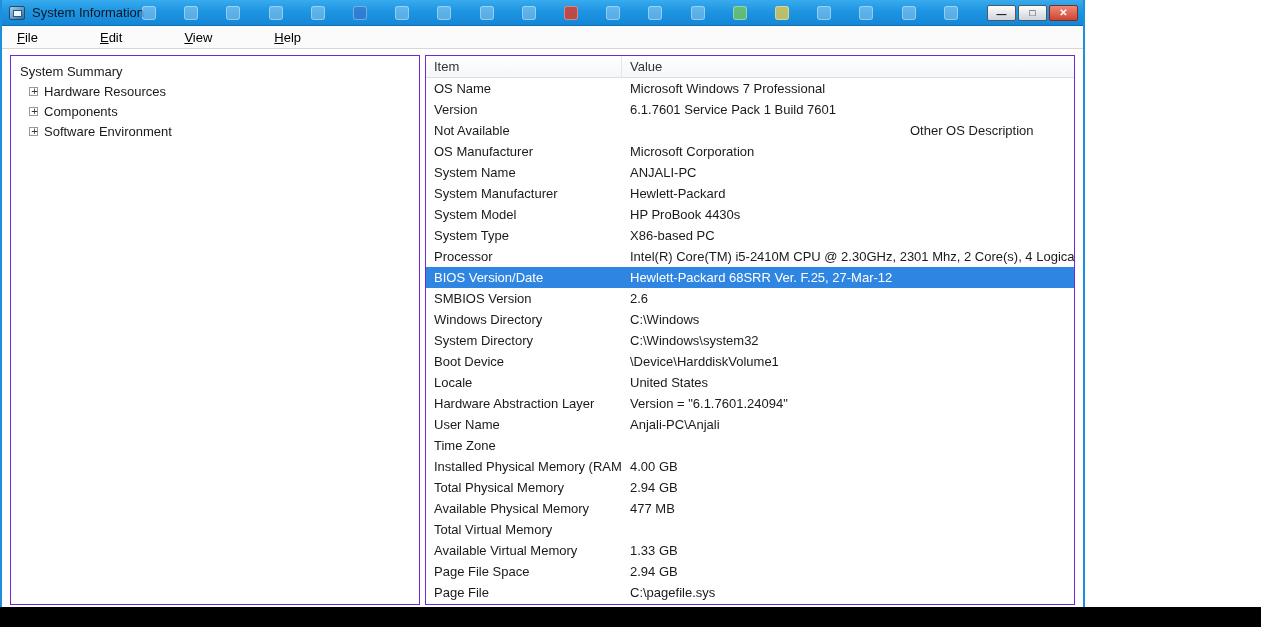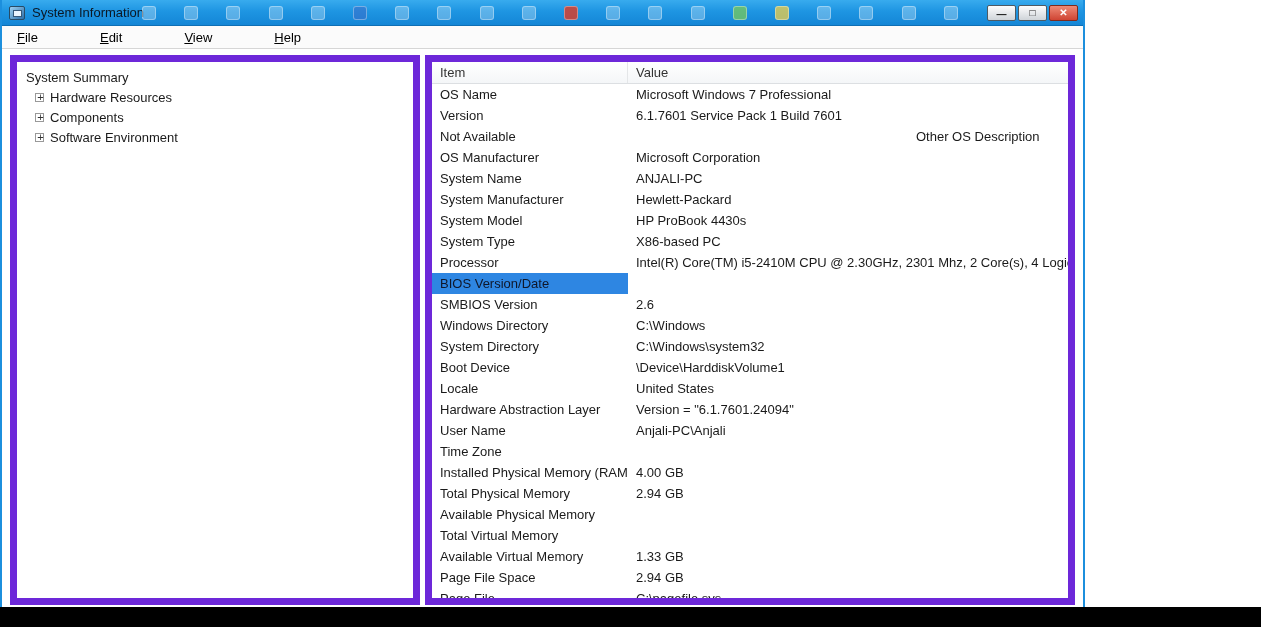--- a/index.html
+++ b/index.html
@@ -30,21 +30,21 @@
   .win-btn.close { background:linear-gradient(#ee8a76,#cf4433); color:#fff; font-weight:bold; border-color:#7e2a1d; }
 
   
   .menubar { height:23px; flex:0 0 23px; background:#fbfbfb; border-bottom:1px solid #d6d6d6;
              display:flex; align-items:center; padding-left:6px;gap:44px; }
   .menu-item { display:inline-block; padding:3px 9px; color:#000; }
   .menu-item::first-letter { text-decoration:underline; }
 
   
   .content { flex:1; display:flex; gap:5px; padding:6px 8px 2px 8px; background:#fff; overflow:hidden; }
-  .pane { border:7px solid #6d28d9; background:#fff; overflow:hidden; }
+  .pane { border:1px solid #6d28d9; background:#fff; overflow:hidden; }
   .tree-pane { width:410px; flex:0 0 410px; padding:5px 4px; }
   .list-pane { flex:1; display:flex; flex-direction:column; }
 
   
   .tree-item { display:flex; align-items:center; height:20px; padding-left:5px; cursor:default; }
   .tree-item.child { padding-left:14px; }
   .expander { width:9px; height:9px; border:1px solid #999; background:#fff; position:relative;
               margin-right:6px; flex:0 0 9px; }
   .expander::before { content:"+"; position:absolute; left:0; top:-3px; width:9px; text-align:center;
                       font-size:11px; line-height:13px; color:#333; }
@@ -59,21 +59,21 @@
   .hdr-value { width:476px; flex:0 0 476px; }
   .hdr-fill { flex:1; border-right:none; }
 
   
   .rows { flex:1; overflow:hidden; }
   .lv-row { display:flex; height:21px; align-items:stretch; }
   .cell { display:flex; align-items:center; padding-left:8px; white-space:nowrap; overflow:hidden;
           text-overflow:ellipsis; }
   .cell.item { width:196px; flex:0 0 196px; }
   .cell.value { width:476px; flex:0 0 476px; }
-  .lv-row.selected .cell { background:#2e86e2; color:#0f172a; }
+  .lv-row.selected .cell { background:#2e86e2; color:#ffffff; }
 
   
   .taskbar { height:20px; width:1261px; background:#000; }
 </style>
 </head>
 <body>
 
 <div class="window">
 
   <div class="titlebar">
@@ -175,20 +175,21 @@
           <div class="lv-row">
             <div class="cell item">System Type</div>
             <div class="cell value">X86-based PC</div>
           </div>
           <div class="lv-row">
             <div class="cell item">Processor</div>
             <div class="cell value">Intel(R) Core(TM) i5-2410M CPU @ 2.30GHz, 2301 Mhz, 2 Core(s), 4 Logical Pr...</div>
           </div>
           <div class="lv-row selected">
             <div class="cell item">BIOS Version/Date</div>
+            <div class="cell value">Hewlett-Packard 68SRR Ver. F.25, 27-Mar-12</div>
           </div>
           <div class="lv-row">
             <div class="cell item">SMBIOS Version</div>
             <div class="cell value">2.6</div>
           </div>
           <div class="lv-row">
             <div class="cell item">Windows Directory</div>
             <div class="cell value">C:\Windows</div>
           </div>
           <div class="lv-row">
@@ -217,20 +218,21 @@
           <div class="lv-row">
             <div class="cell item">Installed Physical Memory (RAM)</div>
             <div class="cell value">4.00 GB</div>
           </div>
           <div class="lv-row">
             <div class="cell item">Total Physical Memory</div>
             <div class="cell value">2.94 GB</div>
           </div>
           <div class="lv-row">
             <div class="cell item">Available Physical Memory</div>
+            <div class="cell value">477 MB</div>
           </div>
           <div class="lv-row">
             <div class="cell item">Total Virtual Memory</div>
           </div>
           <div class="lv-row">
             <div class="cell item">Available Virtual Memory</div>
             <div class="cell value">1.33 GB</div>
           </div>
           <div class="lv-row">
             <div class="cell item">Page File Space</div>

